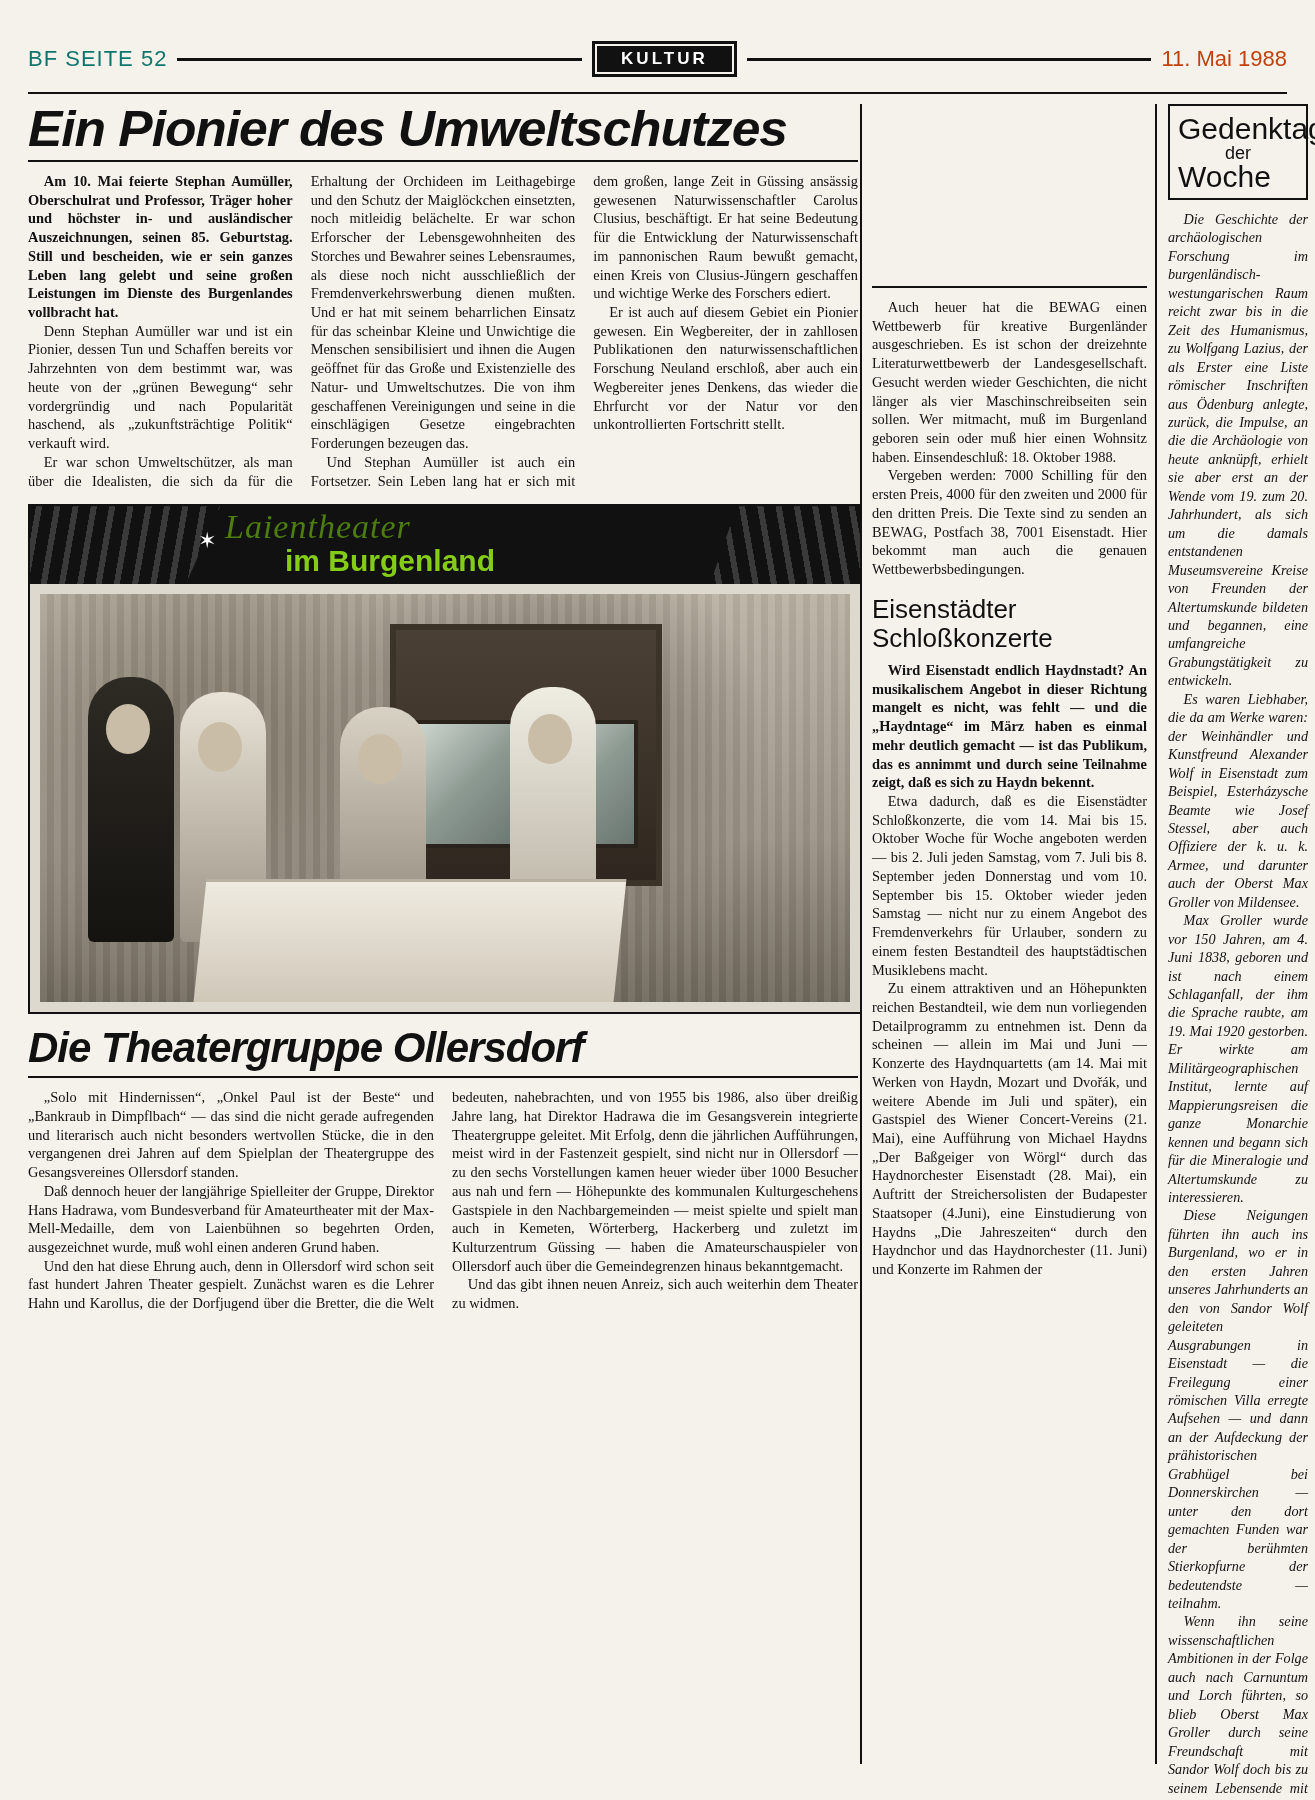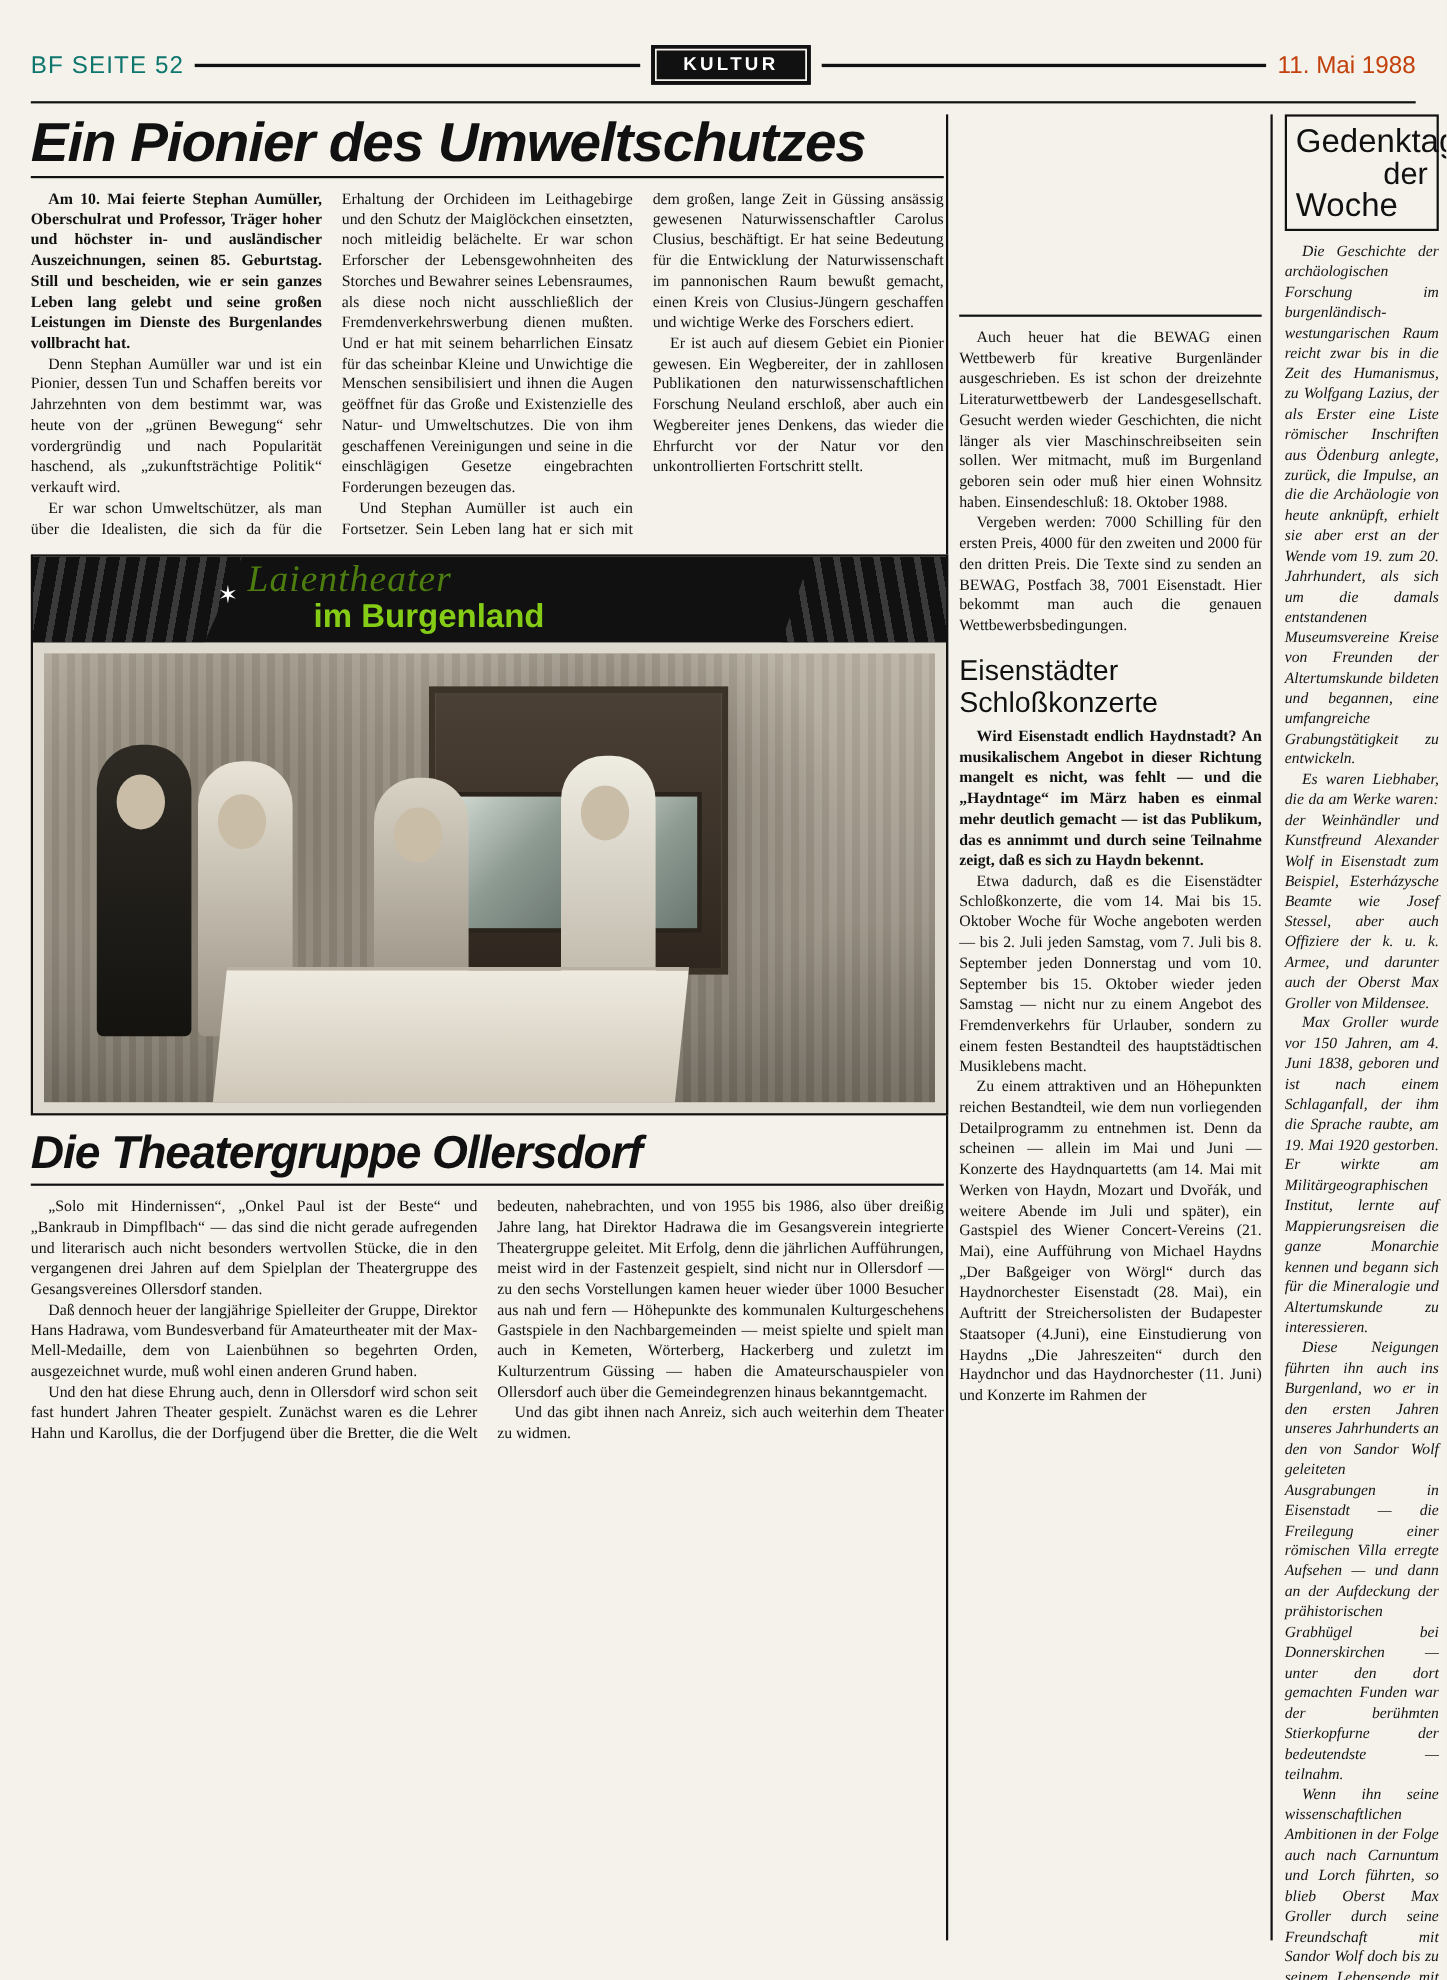--- a/index.html
+++ b/index.html
@@ -259,21 +259,21 @@
     padding: 8px 8px 6px 8px;
     position: relative;
   }
   .gedenk-title {
     font-family: "Liberation Sans", sans-serif;
     font-size: 30px;
     line-height: 1.0;
     text-align: center;
   }
   .gedenk-title .l1 { display:block; text-align:left;}
-  .gedenk-title .l2 { display:block; font-size: 28px; text-align:right;}
+  .gedenk-title .l2 { display:block; font-size: 18px; text-align:center;}
   .gedenk-title .l3 { display:block; text-align:left;}
   .gedenk-body {
     font-size: 14.2px;
     line-height: 1.30;
     font-style: italic;
     text-align: justify;
     hyphens: auto;
   }
   .gedenk-body p { margin: 0; text-indent: 1.1em; }
 
@@ -332,21 +332,21 @@
       </div>
     </div>
 
     <h2 class="headline2">Die Theatergruppe Ollersdorf</h2>
     <div class="headline2-rule"></div>
 
     <div class="cols2">
       <p class="first">„Solo mit Hindernissen“, „Onkel Paul ist der Beste“ und „Bankraub in Dimpflbach“ — das sind die nicht gerade aufregenden und literarisch auch nicht besonders wertvollen Stücke, die in den vergangenen drei Jahren auf dem Spielplan der Theatergruppe des Gesangsvereines Ollersdorf standen.</p>
       <p>Daß dennoch heuer der langjährige Spielleiter der Gruppe, Direktor Hans Hadrawa, vom Bundesverband für Amateurtheater mit der Max-Mell-Medaille, dem von Laienbühnen so begehrten Orden, ausgezeichnet wurde, muß wohl einen anderen Grund haben.</p>
       <p>Und den hat diese Ehrung auch, denn in Ollersdorf wird schon seit fast hundert Jahren Theater gespielt. Zunächst waren es die Lehrer Hahn und Karollus, die der Dorfjugend über die Bretter, die die Welt bedeuten, nahebrachten, und von 1955 bis 1986, also über dreißig Jahre lang, hat Direktor Hadrawa die im Gesangsverein integrierte Theatergruppe geleitet. Mit Erfolg, denn die jährlichen Aufführungen, meist wird in der Fastenzeit gespielt, sind nicht nur in Ollersdorf — zu den sechs Vorstellungen kamen heuer wieder über 1000 Besucher aus nah und fern — Höhepunkte des kommunalen Kulturgeschehens Gastspiele in den Nachbargemeinden — meist spielte und spielt man auch in Kemeten, Wörterberg, Hackerberg und zuletzt im Kulturzentrum Güssing — haben die Amateurschauspieler von Ollersdorf auch über die Gemeindegrenzen hinaus bekanntgemacht.</p>
-      <p>Und das gibt ihnen nach Anreiz, sich auch weiterhin dem Theater zu widmen.</p>
+      <p>Und das gibt ihnen neuen Anreiz, sich auch weiterhin dem Theater zu widmen.</p>
     </div>
   </div>
 
   <div class="side-col">
     <div class="side-body" style="margin-top:96px;"></div>
 
     <div style="margin-top:182px;"></div>
     <div class="side-hr"></div>
     <div class="side-body">
       <p>Auch heuer hat die BEWAG einen Wettbewerb für kreative Burgenländer ausgeschrieben. Es ist schon der dreizehnte Literaturwettbewerb der Landesgesellschaft. Gesucht werden wieder Geschichten, die nicht länger als vier Maschinschreibseiten sein sollen. Wer mitmacht, muß im Burgenland geboren sein oder muß hier einen Wohnsitz haben. Einsendeschluß: 18. Oktober 1988.</p>

